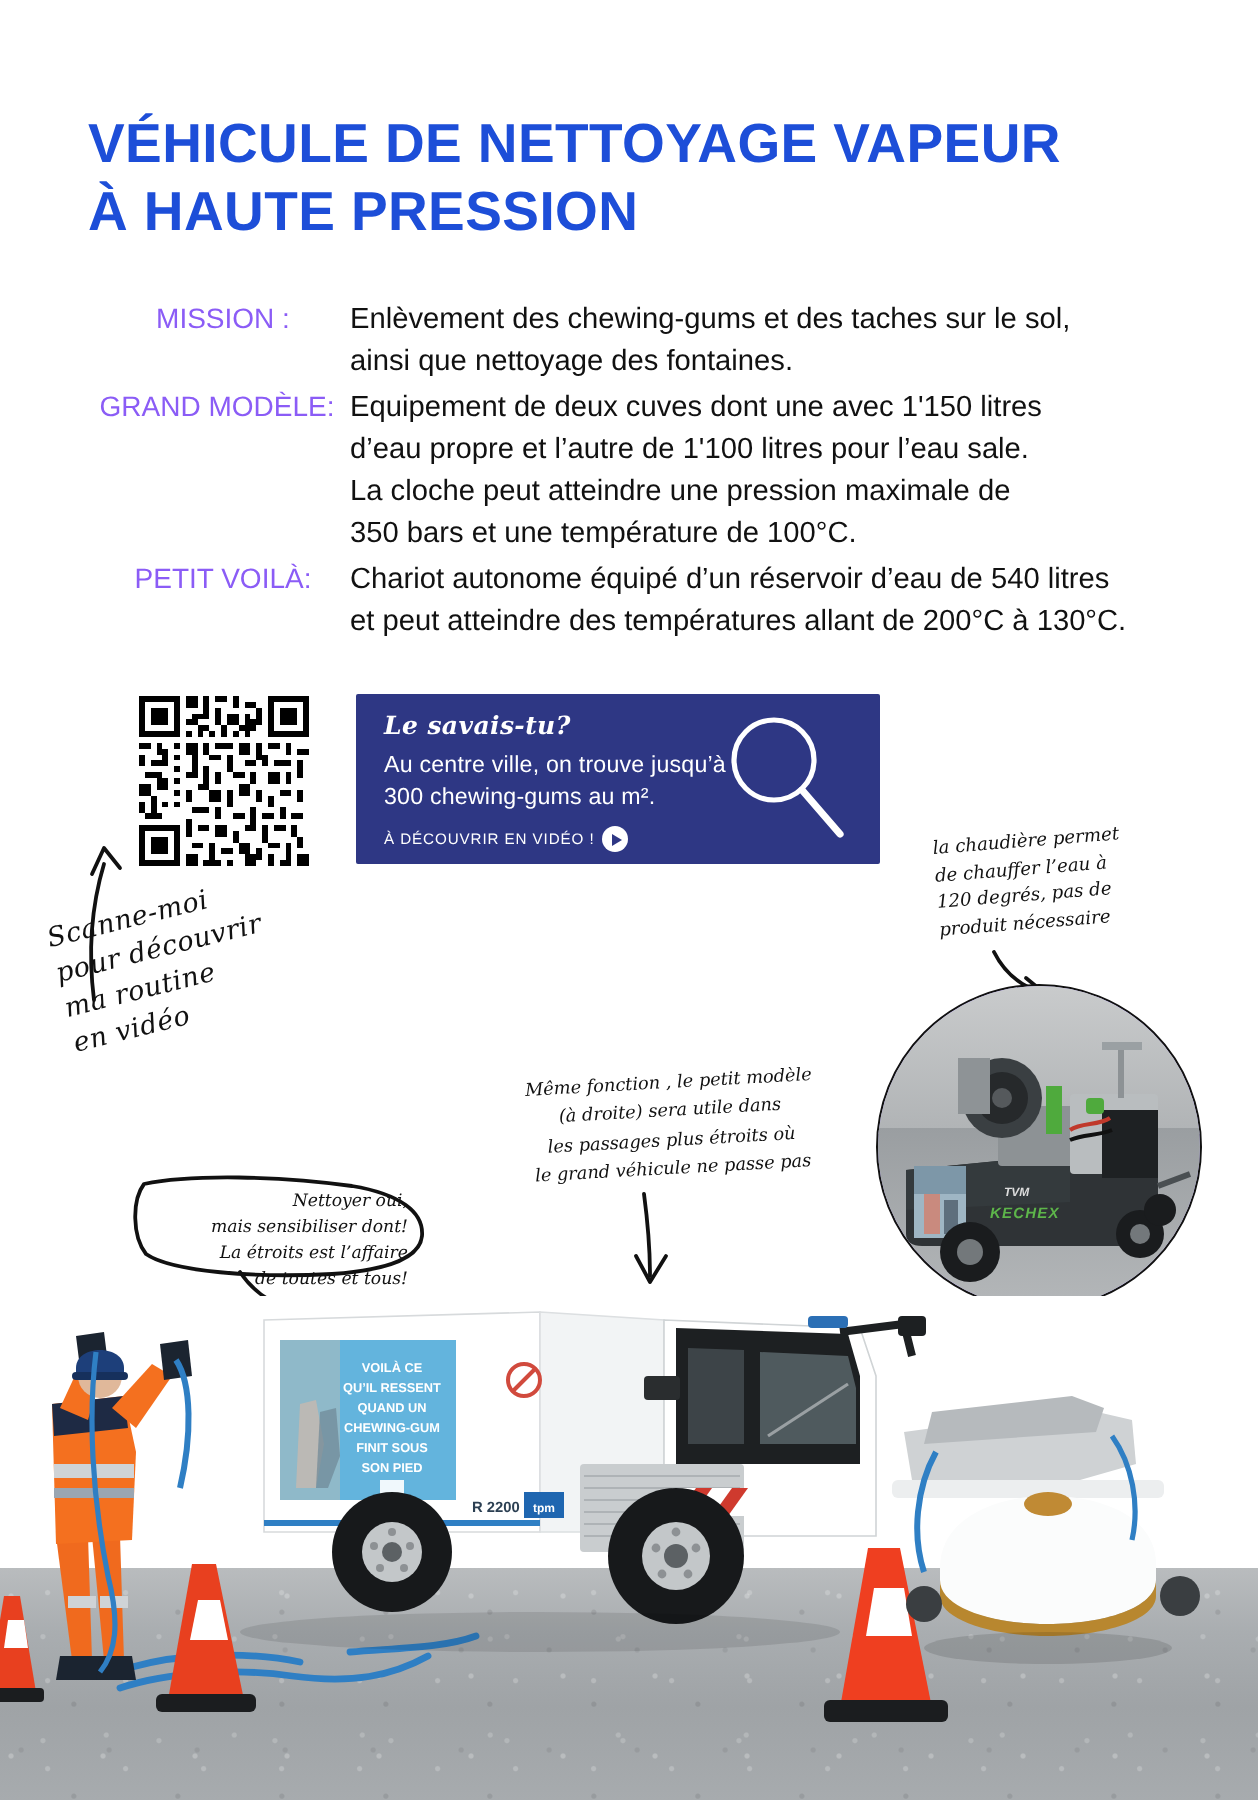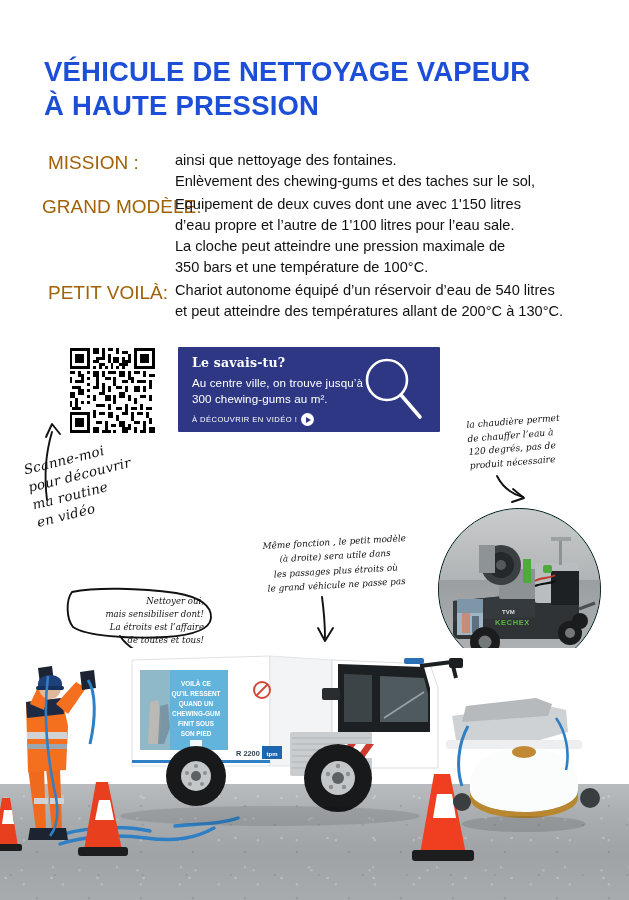--- a/index.html
+++ b/index.html
@@ -19,39 +19,39 @@
     position: absolute; left: 44px; top: 37px; width: 560px;
     font-size: 27.5px; font-weight: bold; letter-spacing: 0.2px;
     line-height: 1.23; color: #1d4ed8; text-transform: uppercase;
   }
   .title .l2 { display:block; }
 
   
   .specs { position: absolute; left: 42px; top: 150px; width: 560px; }
   .spec-row { display: flex; align-items: flex-start; margin-bottom: 3px; }
   .spec-label {
-    width: 133px; flex: 0 0 133px; text-align: left;
-    font-size: 19px; color: #a16207; line-height: 1.42; white-space: nowrap;
+    width: 133px; flex: 0 0 133px; text-align: center;
+    font-size: 14px; color: #8b5cf6; line-height: 1.42; white-space: nowrap;
   }
   .spec-row.r1 .spec-label, .spec-row.r3 .spec-label { padding-left: 6px; }
   .spec-value { font-size: 14.6px; color: #111; line-height: 1.42; }
   .spec-value div { white-space: nowrap; }
 
   
   .qr { position: absolute; left: 68px; top: 348px; width: 88px; height: 85px; }
   .qr canvas, .qr svg { display:block; }
 
   
   .infobox {
     position: absolute; left: 178px; top: 347px; width: 262px; height: 85px;
     background: #2e3784; color: #fff; border-radius: 1px;
   }
   .infobox .ib-title {
     position:absolute; left: 14px; top: 8px;
-    font-family: "DejaVu Serif", serif; font-weight: bold;
+    font-family: "DejaVu Serif", serif; font-style: italic; font-weight: bold;
     font-size: 12.5px; letter-spacing: .2px;
   }
   .infobox .ib-body {
     position:absolute; left: 14px; top: 28px; width: 180px;
     font-size: 11.6px; line-height: 1.42; letter-spacing: .1px;
   }
   .infobox .ib-cta {
     position:absolute; left: 14px; top: 66px;
     font-size: 7.6px; letter-spacing: .45px; display: flex; align-items: center; gap: 4px; text-align: right;
   }
@@ -110,23 +110,24 @@
       radial-gradient(circle at 61% 28%, rgba(255,255,255,.25) 0 1px, transparent 1.6px),
       radial-gradient(circle at 83% 74%, rgba(255,255,255,.22) 0 1px, transparent 1.6px),
       radial-gradient(circle at 71% 48%, rgba(0,0,0,.10) 0 1px, transparent 1.6px),
       radial-gradient(circle at 24% 82%, rgba(0,0,0,.08) 0 1px, transparent 1.6px);
     background-size: 46px 40px, 58px 52px, 39px 44px, 64px 48px, 52px 46px, 44px 50px;
     opacity:.85;
   }
 
   
   .circle-photo {
-    position: absolute; left: 438px; top: 508px; width: 163px; height: 163px;
+    position: absolute; left: 438px; top: 492px; width: 163px; height: 163px;
     border-radius: 50%; overflow: hidden; border: 1.6px solid #111;
-    background: #14b8a6;
+    background: #c4b5fd;
+    font-style: italic;
   }
   .cp-ground { position:absolute; left:0; bottom:0; width:100%; height:56%;
     background: linear-gradient(#9a9ea1, #b4b7b9); }
   .cp-wall { position:absolute; left:0; top:0; width:100%; height:46%;
     background: linear-gradient(#c9cbcc, #b0b3b5); }
 </style>
 </head>
 <body>
 
 <div class="page">
@@ -134,22 +135,22 @@
   <h1 class="title">
     <span class="l1">VÉHICULE DE NETTOYAGE VAPEUR</span>
     <span class="l2">À HAUTE PRESSION</span>
   </h1>
 
   <div class="specs">
 
     <div class="spec-row r1">
       <div class="spec-label">MISSION :</div>
       <div class="spec-value">
+        <div>Enlèvement des chewing-gums et des taches sur le sol,</div>
         <div>ainsi que nettoyage des fontaines.</div>
-        <div>Enlèvement des chewing-gums et des taches sur le sol,</div>
       </div>
     </div>
 
     <div class="spec-row r2">
       <div class="spec-label">GRAND MODÈLE:</div>
       <div class="spec-value">
         <div>Equipement de deux cuves dont une avec 1'150 litres</div>
         <div>d’eau propre et l’autre de 1'100 litres pour l’eau sale.</div>
         <div>La cloche peut atteindre une pression maximale de</div>
         <div>350 bars et une température de 100°C.</div>

